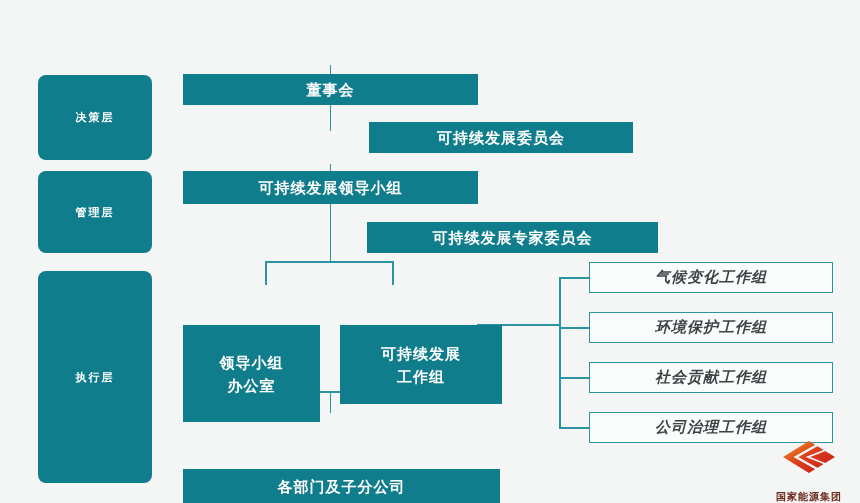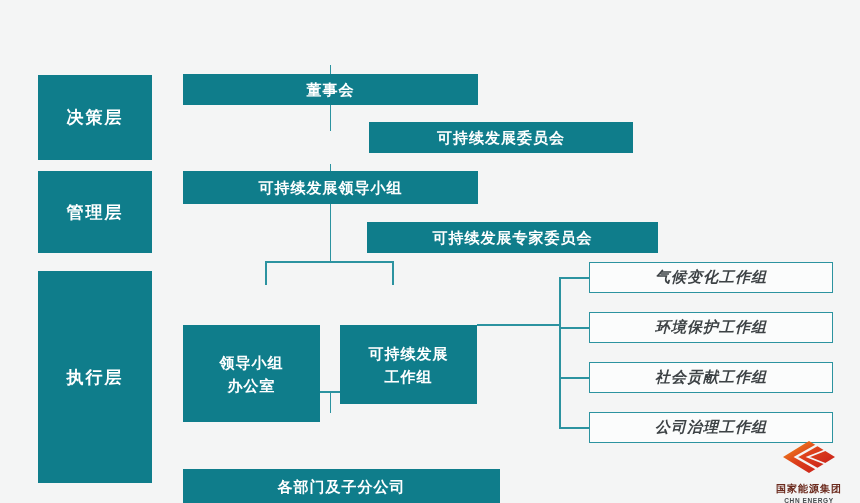--- a/index.html
+++ b/index.html
@@ -18,21 +18,21 @@
     background:#0f7d8b;
     color:#ffffff;
     display:flex;align-items:center;justify-content:center;
     text-align:center;
     font-weight:bold;
     font-size:15px;
     letter-spacing:1px;
     line-height:23px;
     margin-top:40px;
   }
-  .sidebox{font-size:17px;letter-spacing:2px;}
+  .sidebox{font-size:11px;letter-spacing:2px;border-radius:8px;}
   .wbox{
     position:absolute;
     background:#fbfcfc;
     border:1.5px solid #2c93a0;
     box-sizing:border-box;
     color:#3d4245;
     display:flex;align-items:center;justify-content:center;
     font-weight:bold;
     font-size:15px;
     letter-spacing:1px;
@@ -43,21 +43,21 @@
     background:#2c93a0;
   }
   #logo{
     position:absolute;
     left:774px;top:441px;
     width:70px;
     display:flex;flex-direction:column;align-items:center;
   }
   #logo .cn{
     font-size:10px;font-weight:bold;color:#6b2a1d;
-    letter-spacing:1px;margin-top:5px;white-space:nowrap;
+    letter-spacing:1px;margin-top:13px;white-space:nowrap;
   }
   #logo .en{
     font-size:6.5px;font-weight:bold;color:#474c4f;
     letter-spacing:0.6px;margin-top:1px;white-space:nowrap;
   }
 </style>
 </head>
 <body>
 
 <div id="stage">
@@ -101,21 +101,21 @@
   </div>
   <div class="tbox" style="left:367px;top:182px;width:291px;height:31px">
     <span>可持续发展专家委员会</span>
   </div>
   <div class="tbox" style="left:183px;top:285px;width:137px;height:97px">
     <span>
       <span>领导小组</span><br>
       <span>办公室</span>
     </span>
   </div>
-  <div class="tbox" style="left:340px;top:285px;width:137px;height:79px">
+  <div class="tbox" style="left:340px;top:285px;width:162px;height:79px">
     <span>
       <span>可持续发展</span><br>
       <span>工作组</span>
     </span>
   </div>
   <div class="tbox" style="left:183px;top:429px;width:317px;height:34px">
     <span>各部门及子分公司</span>
   </div>
 
   <div class="wbox" style="left:589px;top:262px;width:244px;height:31px">

